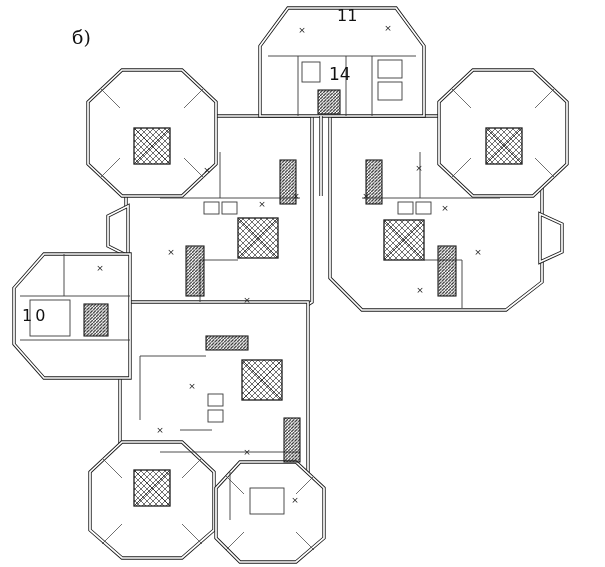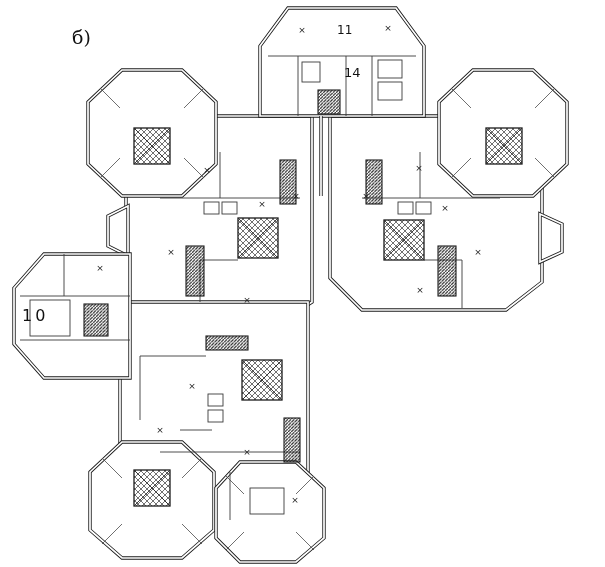--- a/index.html
+++ b/index.html
@@ -14,22 +14,22 @@
   .wallline{fill:none;stroke:#1c1c1c;stroke-width:3.4;}
   .wallline-inner{fill:none;stroke:#ffffff;stroke-width:1.7;}
   .thin{fill:none;stroke:#3a3a3a;stroke-width:0.9;}
   .thinr{fill:none;stroke:#3a3a3a;stroke-width:0.9;}
   .hip{fill:none;stroke:#4a4a4a;stroke-width:0.8;}
   .shaft{fill:url(#dhatch);stroke:#1c1c1c;stroke-width:1.1;}
   .stair{fill:url(#xhatch);stroke:#1c1c1c;stroke-width:1.3;}
   .stairX{fill:none;stroke:#2a2a2a;stroke-width:0.9;}
   .plan-label{position:absolute;color:#111;line-height:1;white-space:nowrap;}
   .caption{left:72px;top:28px;font-size:19px;}
-  .num-11{left:337px;top:24px;font-size:12px;font-family:"DejaVu Sans",sans-serif;}
-  .num-14{left:344px;top:66px;font-size:13px;font-family:"DejaVu Sans",sans-serif;}
+  .num-11{left:337px;top:8px;font-size:16px;font-family:"DejaVu Sans",sans-serif;}
+  .num-14{left:329px;top:66px;font-size:17px;font-family:"DejaVu Sans",sans-serif;}
   .num-10{left:22px;top:308px;font-size:16px;letter-spacing:3px;font-family:"DejaVu Sans",sans-serif;}
   .xmark{
     position:absolute;font-size:9px;color:#222;transform:translate(-50%,-50%);
     font-family:"DejaVu Sans",sans-serif;
   }
 </style>
 </head>
 <body>
 
 <div class="figure-wrap">

